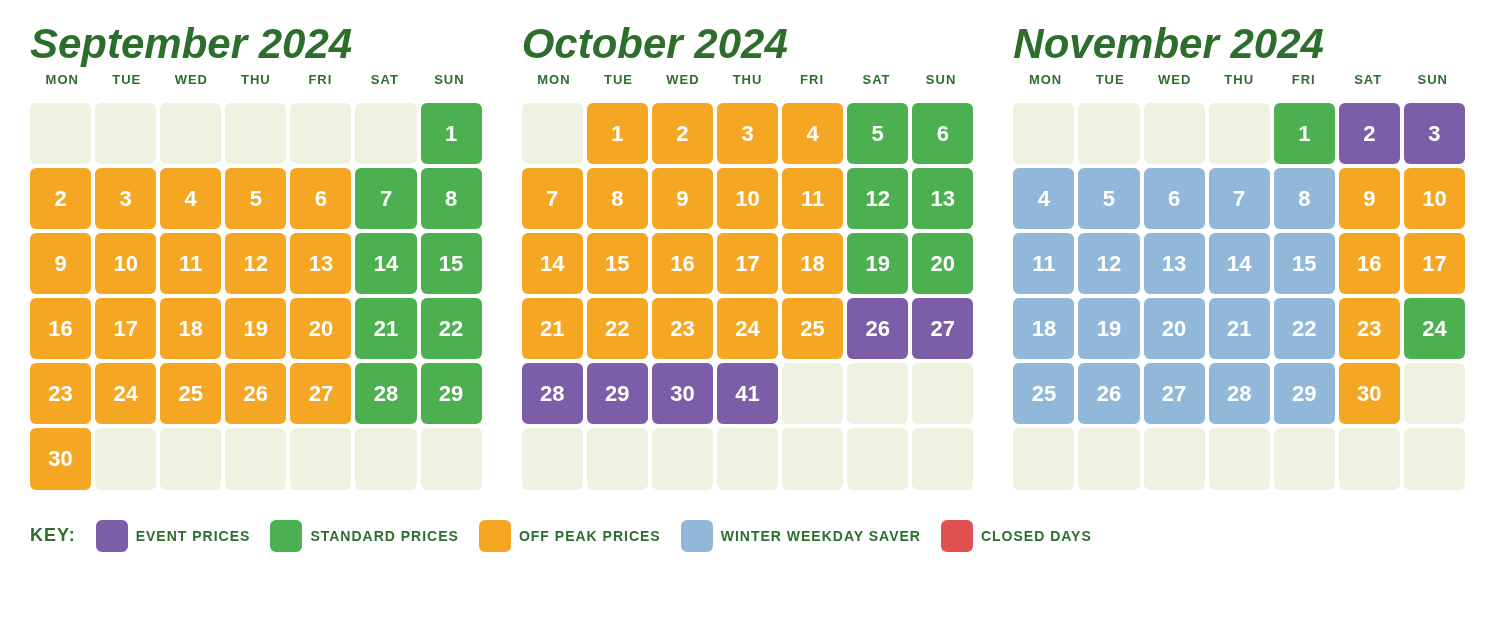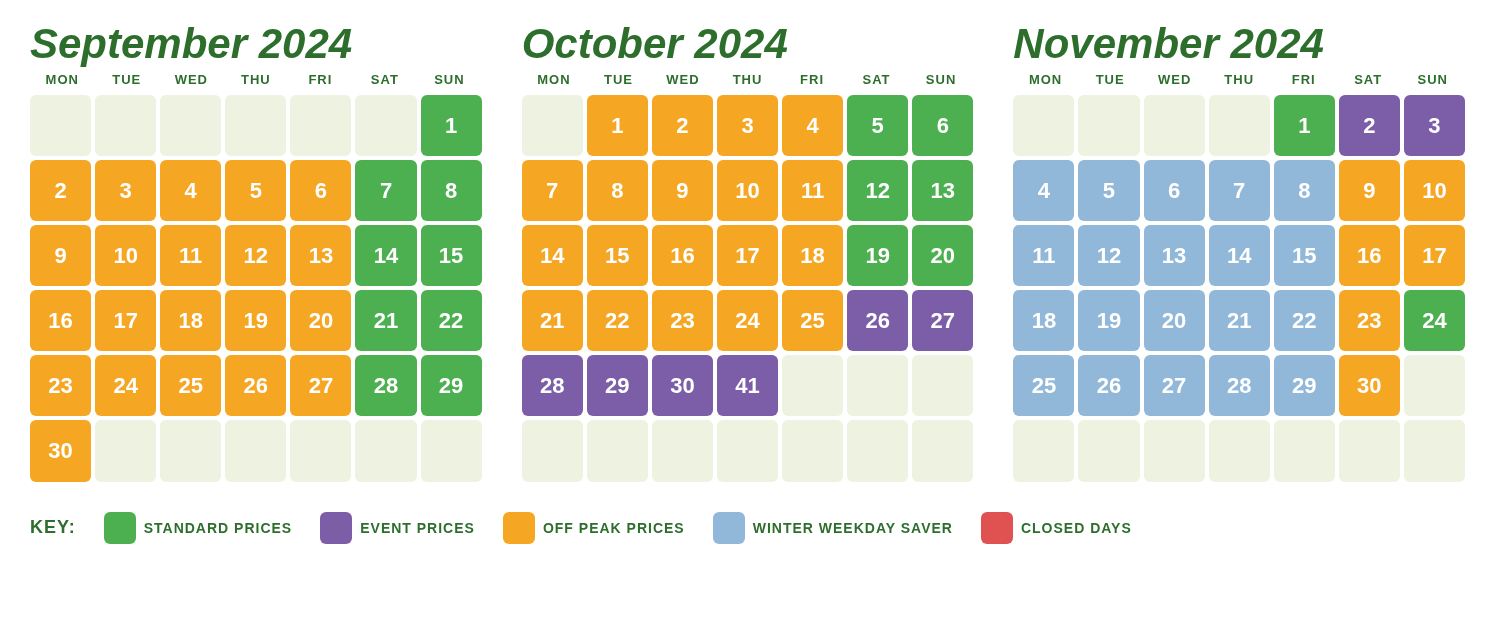--- a/index.html
+++ b/index.html
@@ -21,21 +21,21 @@
     .calendar-title {
       font-size: 42px;
       font-weight: 900;
       color: #2d6e2d;
       font-style: italic;
     }
     .day-headers {
       display: grid;
       grid-template-columns: repeat(7, 1fr);
       gap: 0;
-      margin-bottom: 4px;
+      margin-bottom: 12px;
     }
     .day-header {
       text-align: center;
       font-size: 13px;
       font-weight: 900;
       color: #2d6e2d;
       padding: 4px 0;
       letter-spacing: 1px;
     }
     .calendar-grid {
@@ -66,21 +66,21 @@
     .day-cell.event {
       background: #7b5ea7;
     }
     .day-cell.winter {
       background: #91b8d9;
     }
 
     .legend {
       display: flex;
       align-items: center;
-      gap: 28px;
+      gap: 20px;
       margin-top: 30px;
       flex-wrap: wrap;
     }
     .legend-key {
       font-size: 18px;
       font-weight: 900;
       color: #2d6e2d;
       letter-spacing: 1px;
     }
     .legend-item {
@@ -270,26 +270,26 @@
         <div class="day-cell empty"></div>
         <div class="day-cell empty"></div>
         <div class="day-cell empty"></div>
       </div>
     </div>
   </div>
 
 <div class="legend">
   <span class="legend-key">KEY:</span>
 <div class="legend-item">
+      <div class="legend-swatch" style="background: rgb(123, 94, 167);"></div>
+      <span class="legend-label">EVENT PRICES</span>
+    </div>
+    <div class="legend-item">
       <div class="legend-swatch" style="background: rgb(76, 175, 80);"></div>
       <span class="legend-label">STANDARD PRICES</span>
-    </div>
-    <div class="legend-item">
-      <div class="legend-swatch" style="background: rgb(123, 94, 167);"></div>
-      <span class="legend-label">EVENT PRICES</span>
     </div>
     <div class="legend-item">
       <div class="legend-swatch" style="background: rgb(245, 166, 35);"></div>
       <span class="legend-label">OFF PEAK PRICES</span>
     </div>
     <div class="legend-item">
       <div class="legend-swatch" style="background: rgb(145, 184, 217);"></div>
       <span class="legend-label">WINTER WEEKDAY SAVER</span>
     </div>
     <div class="legend-item">

